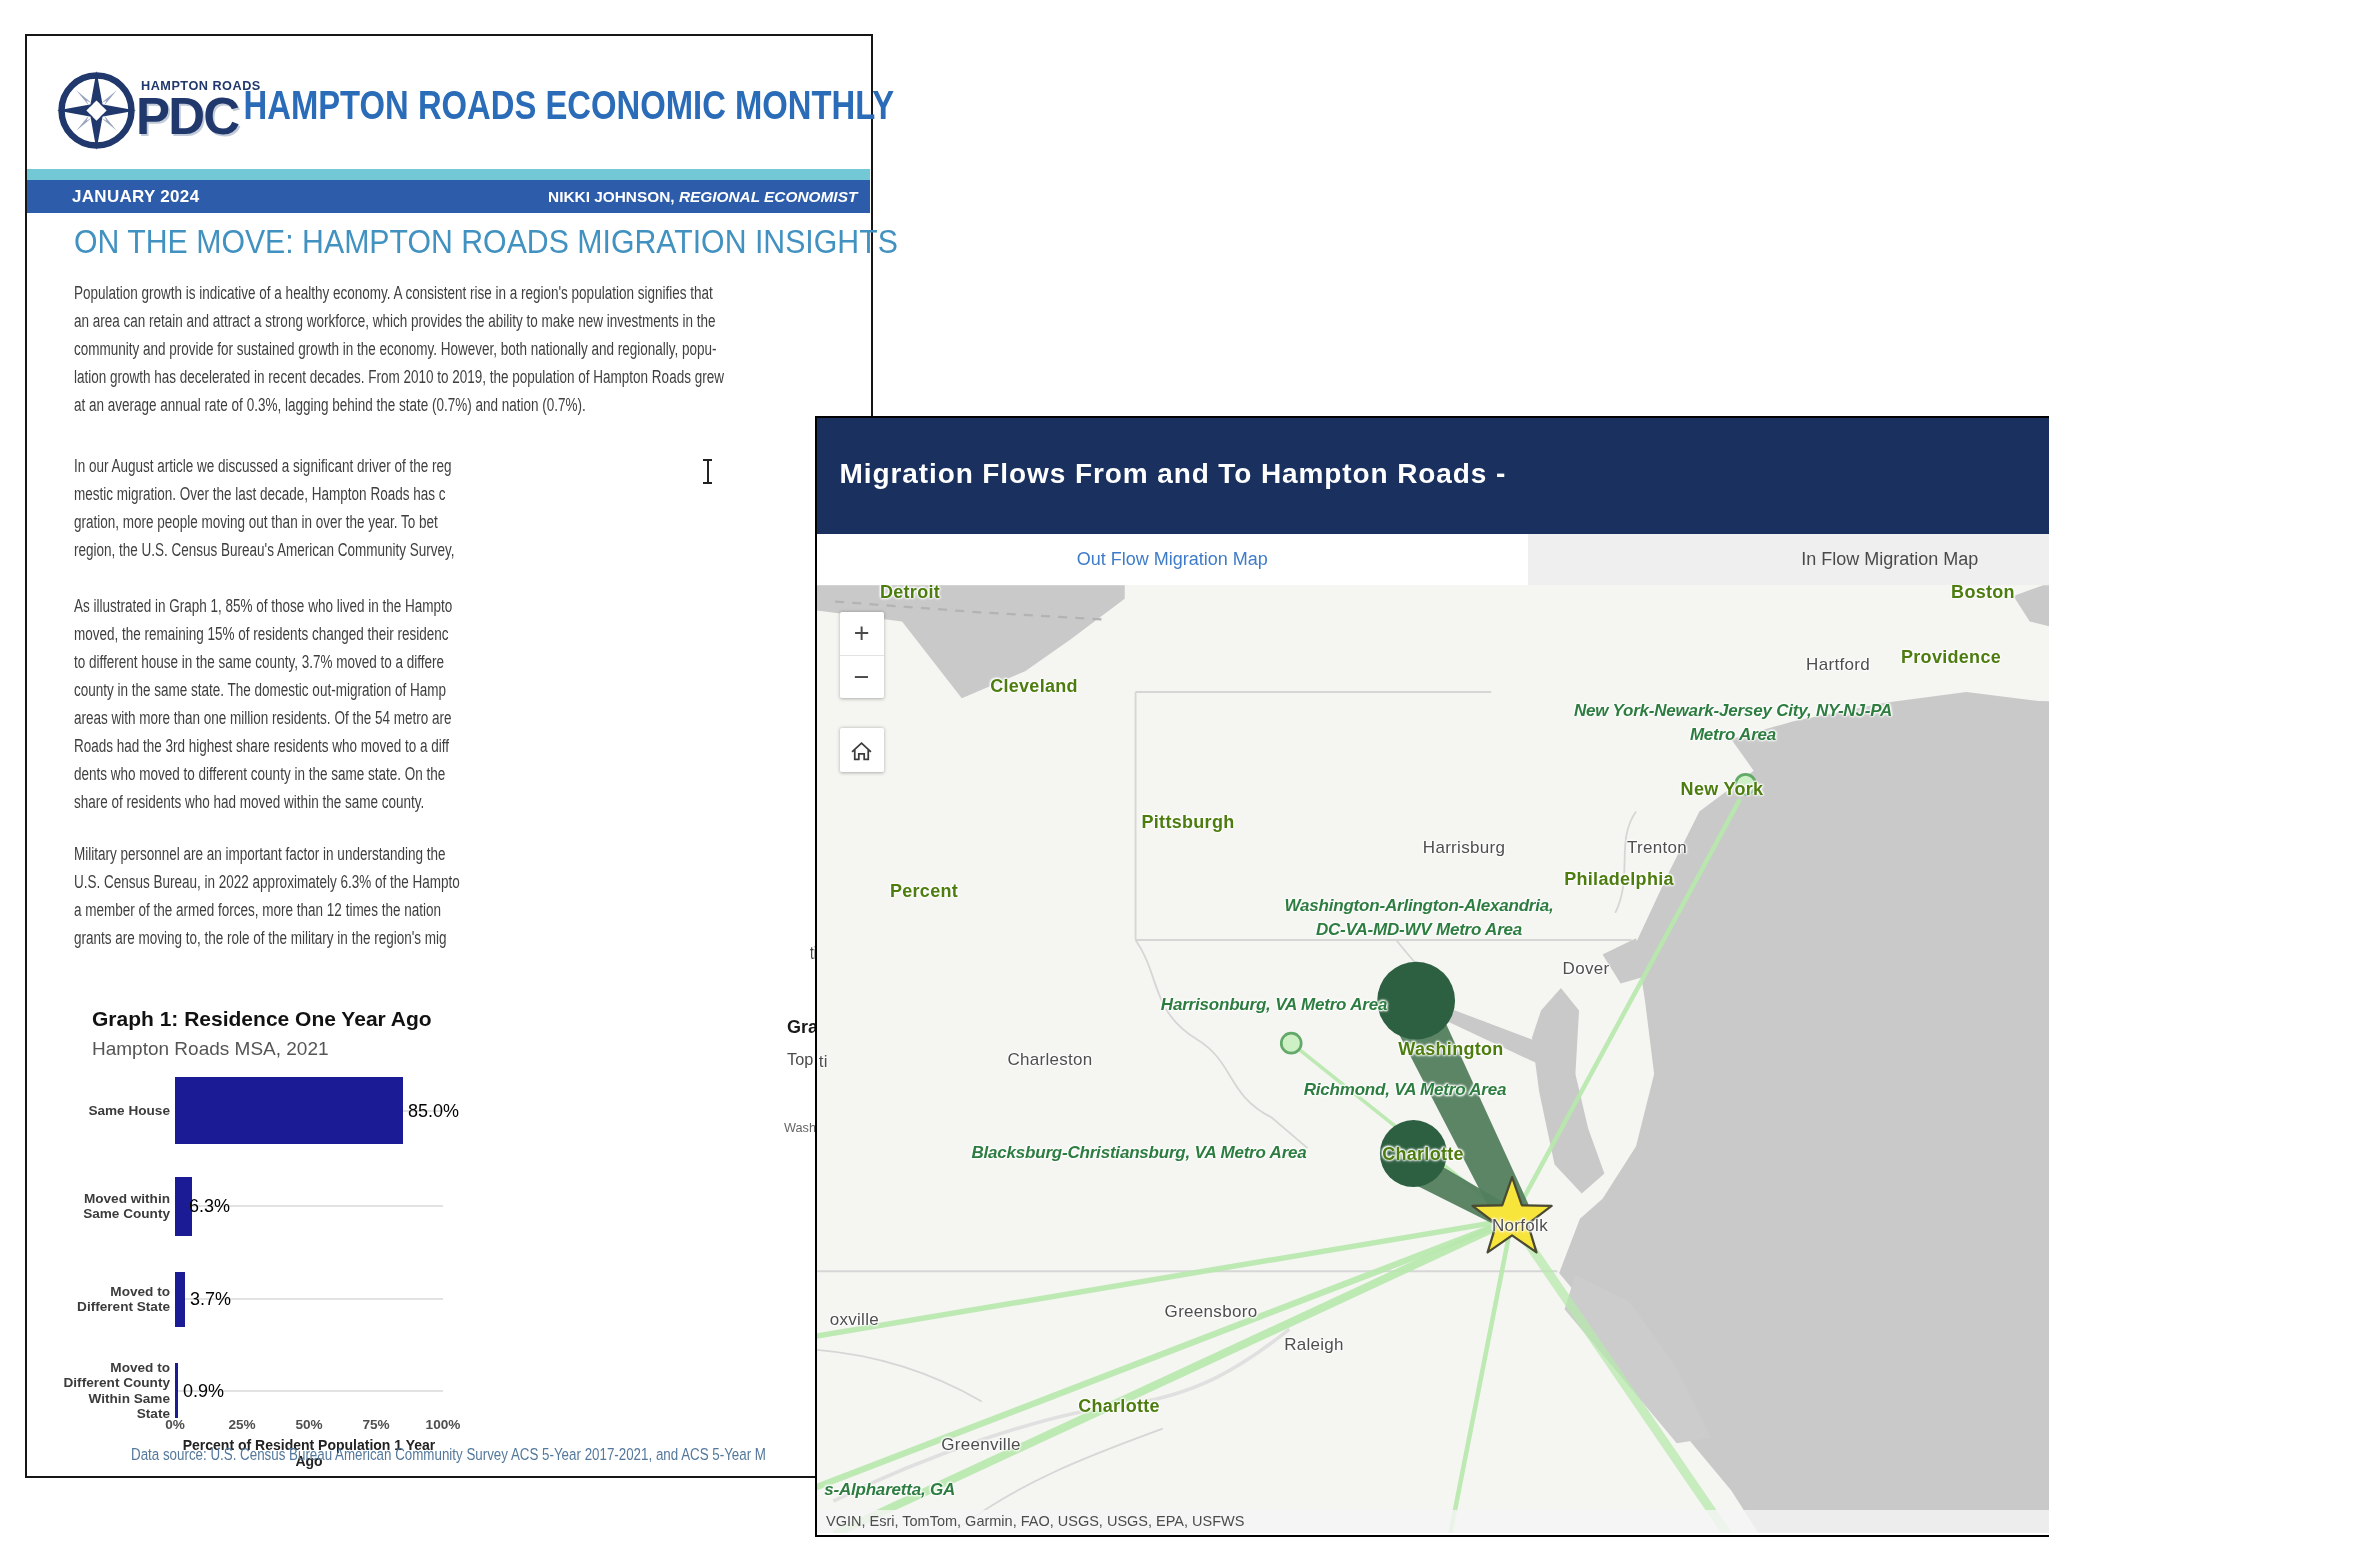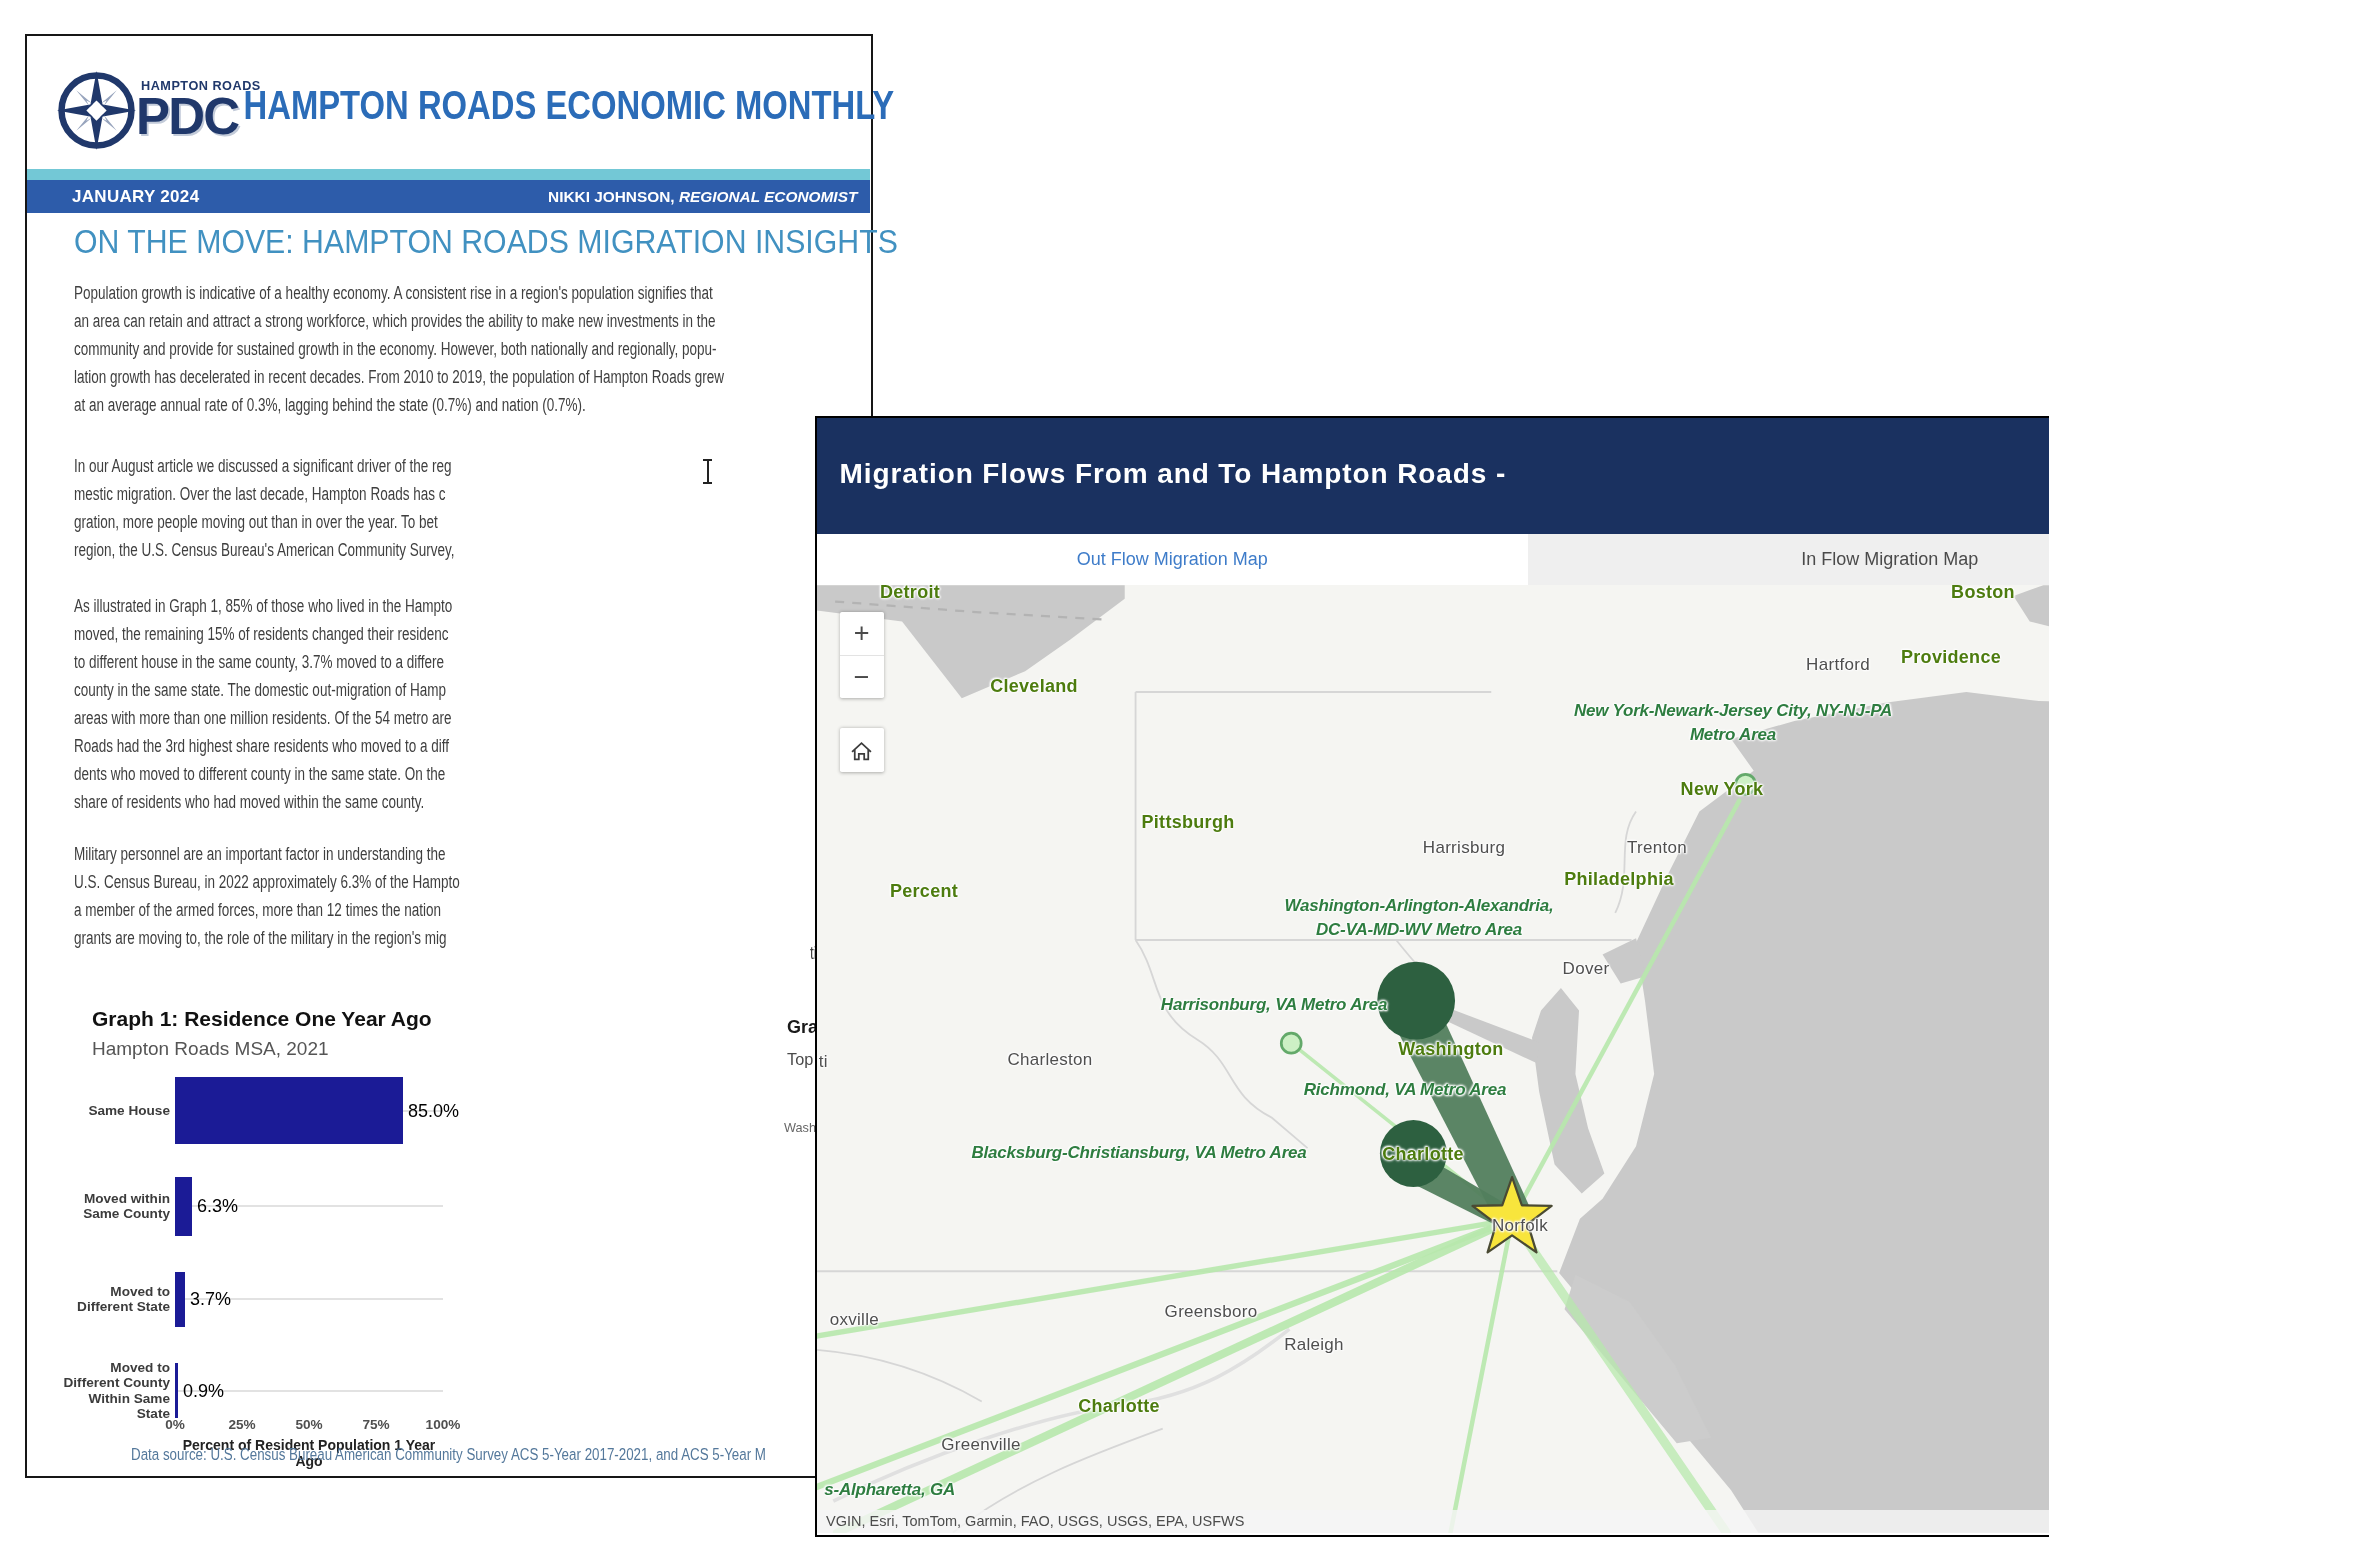--- a/index.html
+++ b/index.html
@@ -160,21 +160,21 @@
       <div class="chart-title">Graph 1: Residence One Year Ago</div>
       <div class="chart-subtitle">Hampton Roads MSA, 2021</div>
       <div id="chart-rows">
           <div class="gridline" style="top: 108px;"></div>
           <div class="cat-label" style="top: 109px;">Same House</div>
           <div class="bar" style="top: 75px; height: 67px; width: 228px; background: rgb(27, 27, 150);"></div>
           <div class="val-label" style="left: 352px; top: 109px;">85.0%</div>
           <div class="gridline" style="top: 203px;"></div>
           <div class="cat-label" style="top: 204px;">Moved within Same County</div>
           <div class="bar" style="top: 175px; height: 59px; width: 17px; background: rgb(27, 27, 150);"></div>
-          <div class="val-label" style="left: 141px; top: 204px; text-align: center;">6.3%</div>
+          <div class="val-label" style="left: 133px; top: 204px; text-align: center;">6.3%</div>
           <div class="gridline" style="top: 296px;"></div>
           <div class="cat-label" style="top: 297px;">Moved to Different State</div>
           <div class="bar" style="top: 270px; height: 55px; width: 10px; background: rgb(27, 27, 150);"></div>
           <div class="val-label" style="left: 134px; top: 297px;">3.7%</div>
           <div class="gridline" style="top: 388px;"></div>
           <div class="cat-label" style="top: 389px;">Moved to Different County
 Within Same State</div>
           <div class="bar" style="top: 361px; height: 55px; width: 2.7px; background: rgb(27, 27, 150);"></div>
           <div class="val-label" style="left: 127px; top: 389px;">0.9%</div>
         </div>

